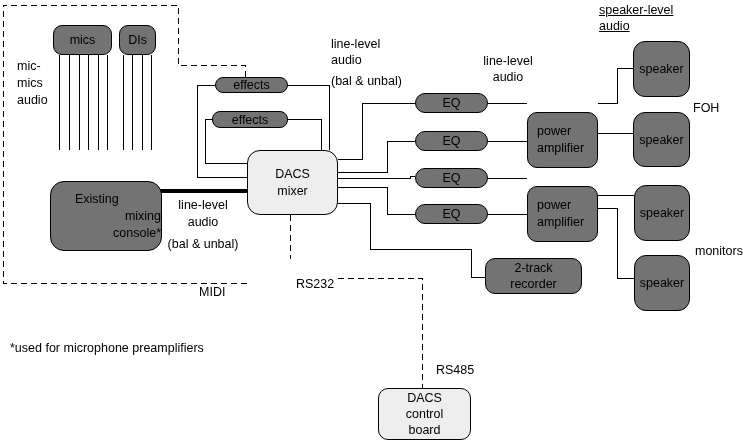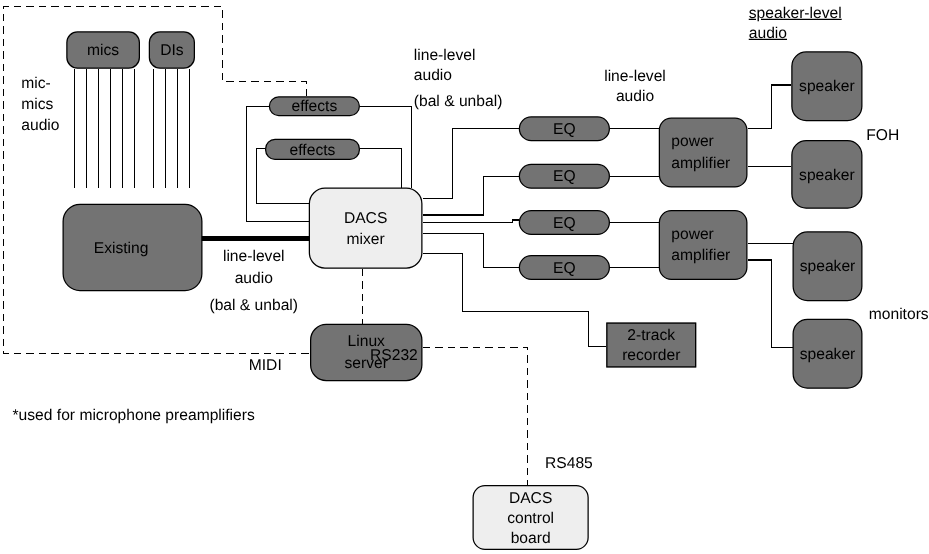--- a/index.html
+++ b/index.html
@@ -3,21 +3,21 @@
 <meta charset="utf-8">
 <style>
   html,body{margin:0;padding:0;background:#fff;}
   .stage{position:relative;width:743px;height:443px;background:#fff;overflow:hidden;
          font-family:"Liberation Sans","DejaVu Sans",sans-serif;color:#000;}
   .stage svg{position:absolute;left:0;top:0;}
   .box{position:absolute;box-sizing:border-box;border:1px solid #000;background:#737373;
        display:flex;flex-direction:column;justify-content:center;align-items:center;
        font-size:12.5px;line-height:16px;text-align:center;}
   .box span{display:block;}
-  .box.left-text{align-items:flex-start;text-align:right;}
+  .box.left-text{align-items:flex-start;text-align:right;margin-top:18px;}
   .gray{background:#eee;}
   .lbl{position:absolute;font-size:12.5px;line-height:16px;white-space:nowrap;}
   .lbl span{display:block;}
   .lbl.center{text-align:center;}
   .gap-top{margin-top:5px;}
 </style>
 </head>
 <body>
 
 <div class="stage" style="background: rgb(255, 255, 255);">
@@ -72,20 +72,21 @@
   </svg>
 
   <div class="box" style="left:53px;top:25px;width:59px;height:30px;border-radius:9px;">
     <span>mics</span>
   </div>
   <div class="box" style="left:119px;top:25px;width:37px;height:30px;border-radius:9px;">
     <span>DIs</span>
   </div>
   <div class="box left-text" style="left:50px;top:163px;width:112px;height:70px;border-radius:14px;padding-left:24px;line-height:17px;">
     <span>Existing</span>
+    <span>mixing console*</span>
   </div>
   <div class="box" style="left:215px;top:77px;width:73px;height:16px;border-radius:8px;">
     <span>effects</span>
   </div>
   <div class="box" style="left:212px;top:111px;width:76px;height:17px;border-radius:8px;">
     <span>effects</span>
   </div>
   <div class="box gray" style="left: 247px; top: 150px; width: 91px; height: 65px; border-radius: 13px; line-height: 17px; background: rgb(238, 238, 238);">
     <span>DACS</span>
     <span>mixer</span>
@@ -115,27 +116,23 @@
   </div>
   <div class="box" style="left:633px;top:112px;width:57px;height:55px;border-radius:12px;">
     <span>speaker</span>
   </div>
   <div class="box" style="left:634px;top:185px;width:56px;height:56px;border-radius:12px;">
     <span>speaker</span>
   </div>
   <div class="box" style="left:634px;top:255px;width:56px;height:56px;border-radius:12px;">
     <span>speaker</span>
   </div>
-  <div class="box" style="left:485px;top:258px;width:72px;height:36px;border-radius:0;">
+  <div class="box" style="left:485px;top:258px;width:97px;height:36px;border-radius:10px;">
     <span>2-track</span>
     <span>recorder</span>
-  </div>
-  <div class="box" style="left:248px;top:259px;width:90px;height:46px;border-radius:13px;line-height:17px;">
-    <span>Linux</span>
-    <span>server</span>
   </div>
   <div class="box gray" style="left: 378px; top: 388px; width: 93px; height: 52px; border-radius: 10px; background: rgb(238, 238, 238);">
     <span>DACS</span>
     <span>control</span>
     <span>board</span>
   </div>
 
   <div class="lbl" style="left:17px;top:58px;line-height:17px;">
     <span>mic-</span>
     <span>mics</span>
@@ -157,15 +154,15 @@
   </div>
   <div class="lbl" style="left:599px;top:2px;line-height:16px;text-decoration:underline;">
     <span>speaker-level</span>
     <span>audio</span>
   </div>
   <div class="lbl" style="left:693px;top:100px;">FOH</div>
   <div class="lbl" style="left:695px;top:243px;">monitors</div>
   <div class="lbl" style="left:296px;top:228px;margin-top:48px;">RS232</div>
   <div class="lbl" style="left:199px;top:284px;">MIDI</div>
   <div class="lbl" style="left:436px;top:362px;">RS485</div>
-  <div class="lbl" style="left:10px;top:324px;text-align:right;">*used for microphone preamplifiers</div>
+  <div class="lbl" style="left:10px;top:340px;text-align:right;">*used for microphone preamplifiers</div>
 
 </div>
 
 </body></html>

